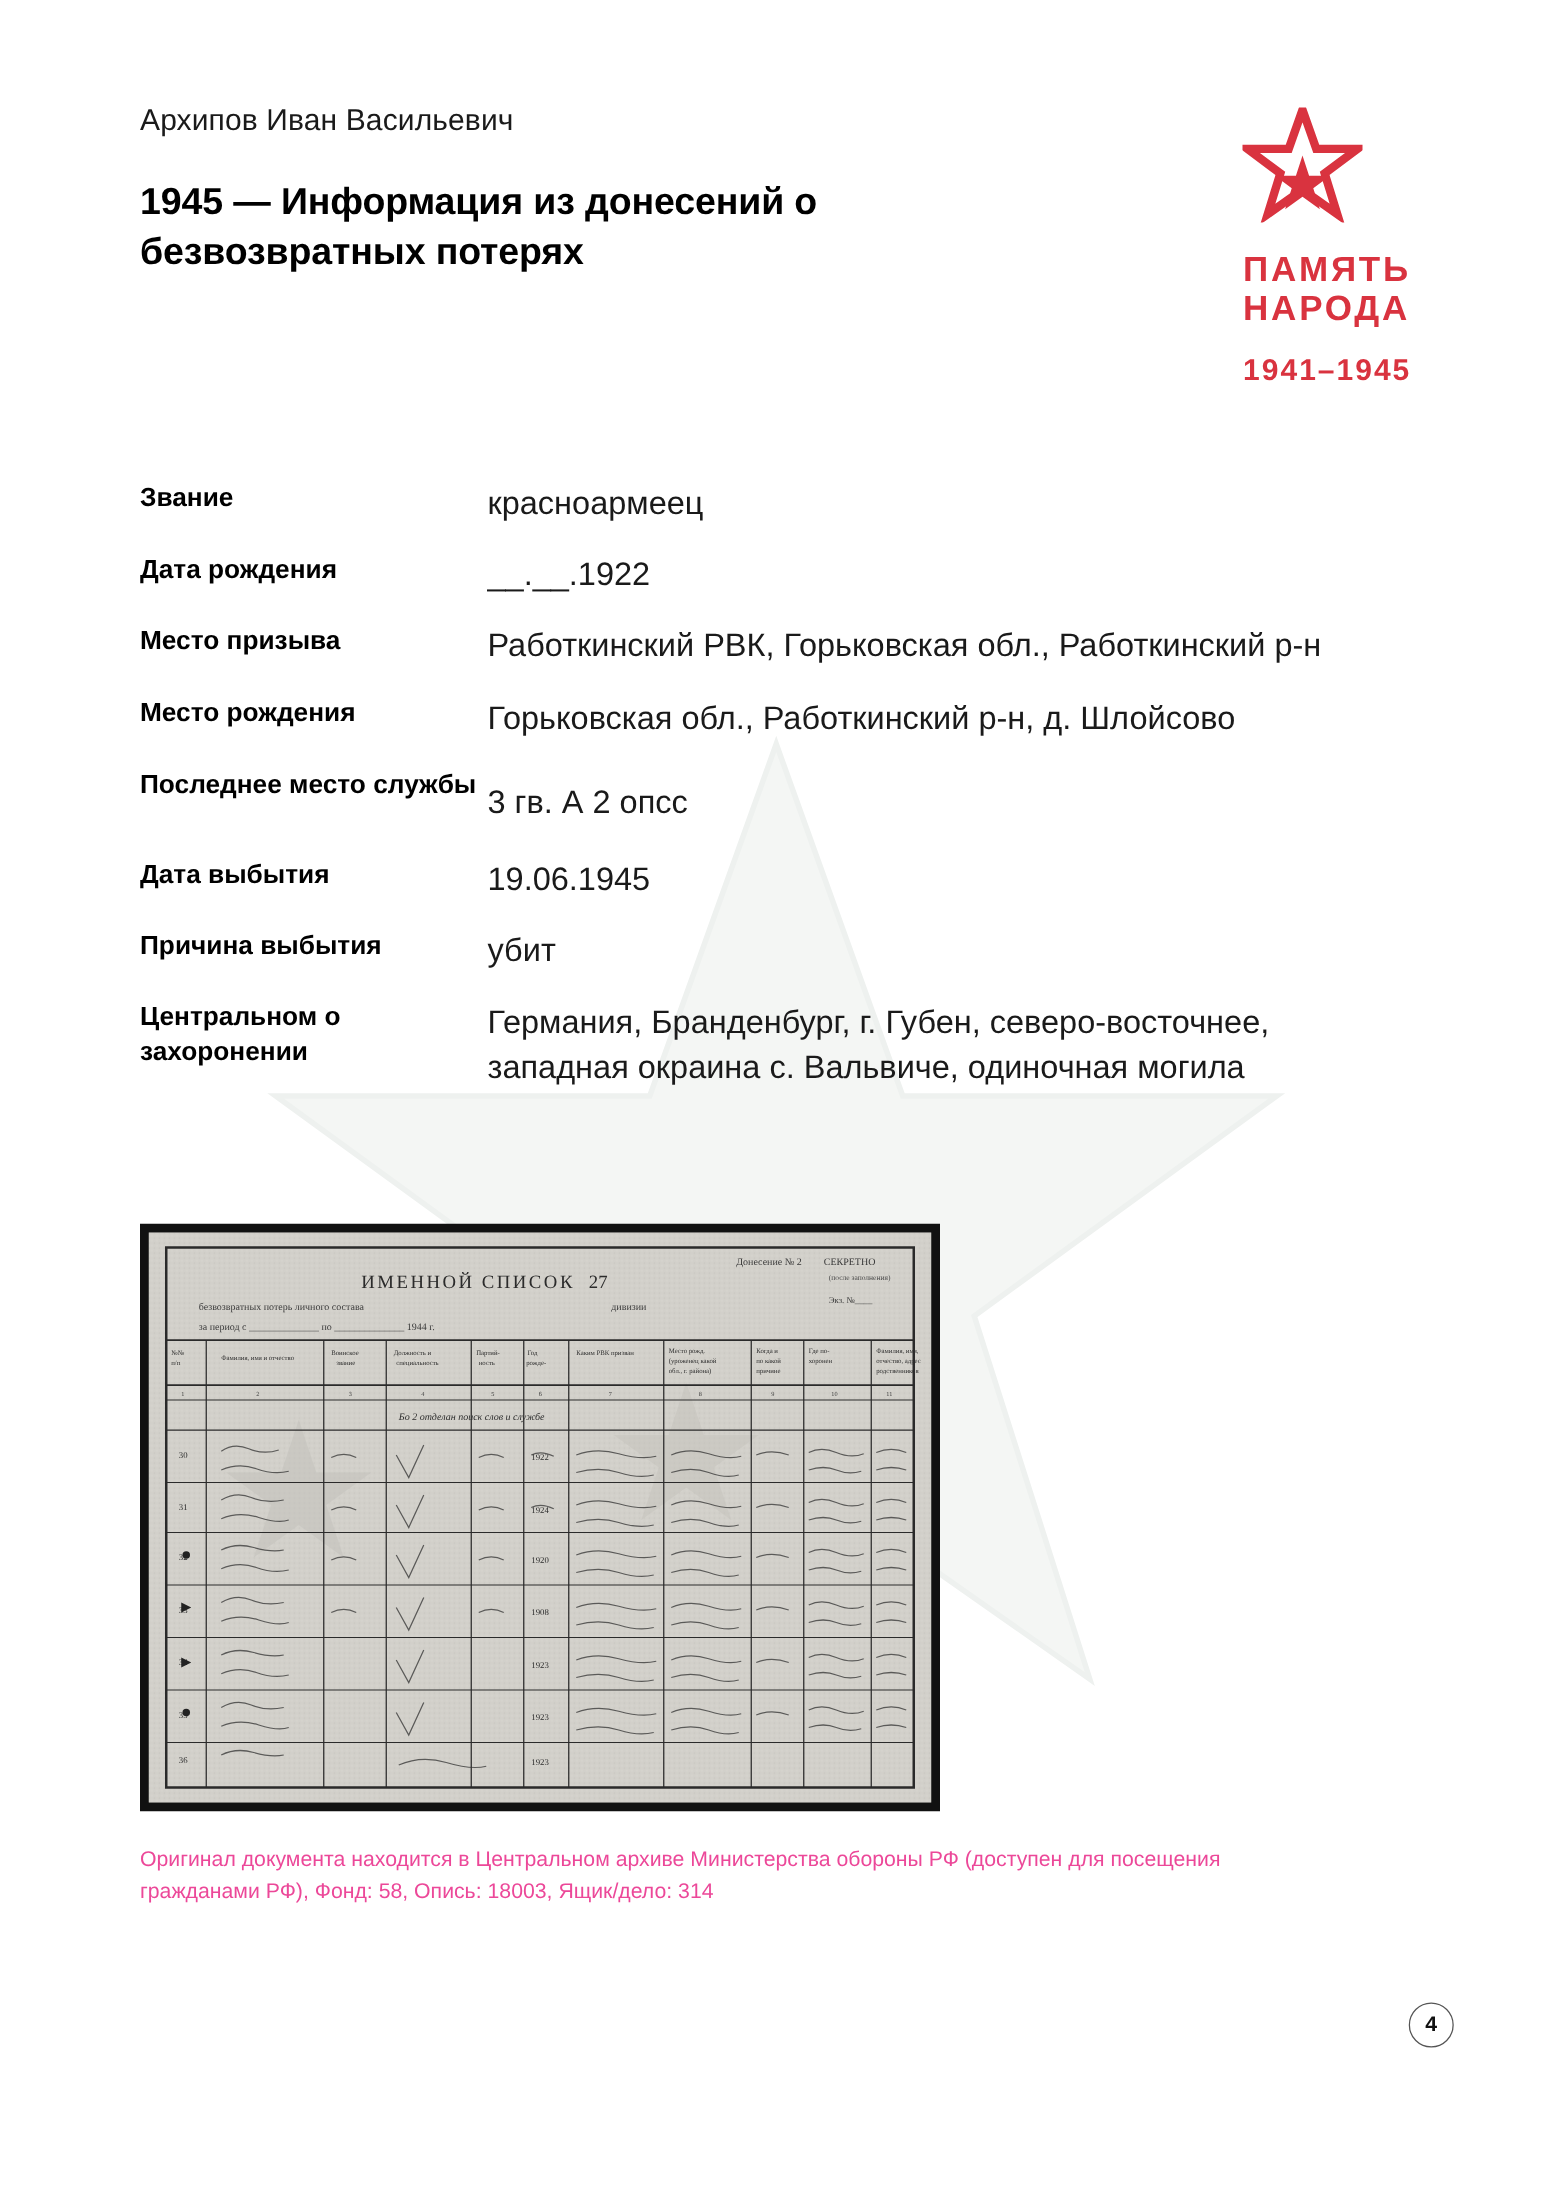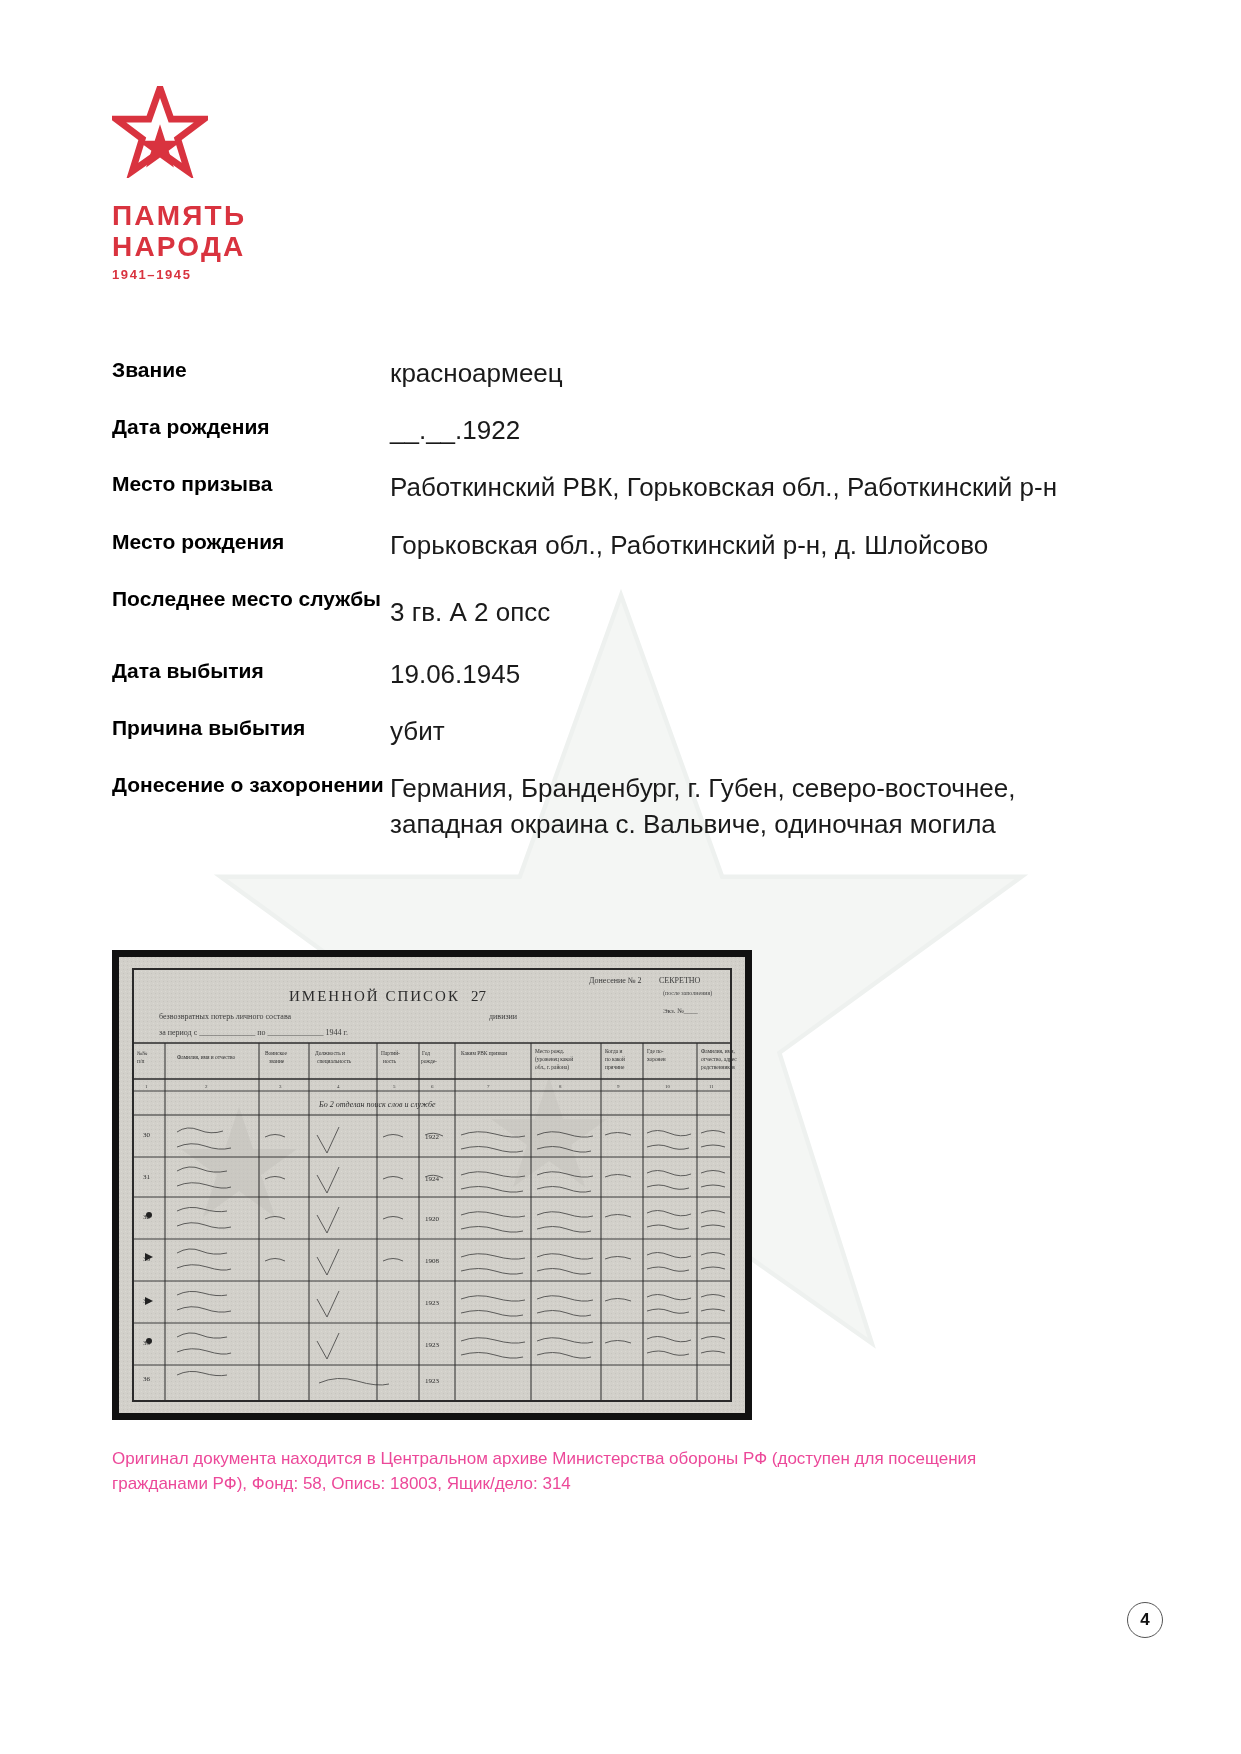--- a/index.html
+++ b/index.html
@@ -73,25 +73,25 @@
   .logo-star svg { width: 100%; height: 100%; display: block; }
   .logo-text { padding-top: 4px; }
   .logo-line {
     font-size: 28px;
     font-weight: 700;
     letter-spacing: 2.2px;
     line-height: 1.12;
     color: #d9333f;
   }
   .logo-years {
-    font-size: 13px;
+    font-size: 24px;
     font-weight: 700;
     letter-spacing: 1.6px;
     color: #d9333f;
-    margin-top: 4px;
+    margin-top: 20px;
   }
 
   
   .fields {
     margin-top: 74px;
     width: 100%;
     border-collapse: collapse;
   }
   .fields tr { vertical-align: top; }
   .fields td { padding: 0 0 22px 0; }
@@ -163,20 +163,24 @@
 
 <div class="watermark">
   <svg viewBox="0 0 200 200" xmlns="http://www.w3.org/2000/svg" aria-hidden="true">
     <polygon points="100,8 123,72 191,72 136,112 157,178 100,138 43,178 64,112 9,72 77,72" fill="#f4f6f4" stroke="#eef1ef" stroke-width="1"></polygon>
   </svg>
 </div>
 
 <div class="page">
 
   <div class="header">
+    <div class="header-left">
+      <div class="person-name">Архипов Иван Васильевич</div>
+      <h1 class="doc-title">1945 — Информация из донесений о безвозвратных потерях</h1>
+    </div>
 
     <div class="logo">
       <div class="logo-star">
         <svg viewBox="0 0 100 96" xmlns="http://www.w3.org/2000/svg" aria-hidden="true">
           <path d="M50 2 L61.5 34.5 L96 34.5 L68.5 55 L79 89 L50 68.5 L21 89 L31.5 55 L4 34.5 L38.5 34.5 Z" fill="none" stroke="#d9333f" stroke-width="7" stroke-linejoin="miter"></path>
           <path d="M50 40 L55.5 57 L73 57 L59 67.5 L64.5 85 L50 74.5 L35.5 85 L41 67.5 L27 57 L44.5 57 Z" fill="#d9333f"></path>
         </svg>
       </div>
       <div class="logo-text">
         <div class="logo-line">ПАМЯТЬ</div>
@@ -210,21 +214,21 @@
         </tr>
         <tr>
           <td class="field-label">Дата выбытия</td>
           <td class="field-value">19.06.1945</td>
         </tr>
         <tr>
           <td class="field-label">Причина выбытия</td>
           <td class="field-value">убит</td>
         </tr>
         <tr>
-          <td class="field-label">Донесение о захоронении</td>
+          <td class="field-label">Центральном о захоронении</td>
           <td class="field-value">Германия, Бранденбург, г. Губен, северо-восточнее, западная окраина с. Вальвиче, одиночная могила</td>
         </tr>
       </tbody>
   </table>
 
   <div class="scan-wrap">
     <div class="scan">
       <svg viewBox="0 0 626 456" xmlns="http://www.w3.org/2000/svg" preserveAspectRatio="none" aria-hidden="true">
         <defs>
           <pattern id="grain" width="4" height="4" patternUnits="userSpaceOnUse">

